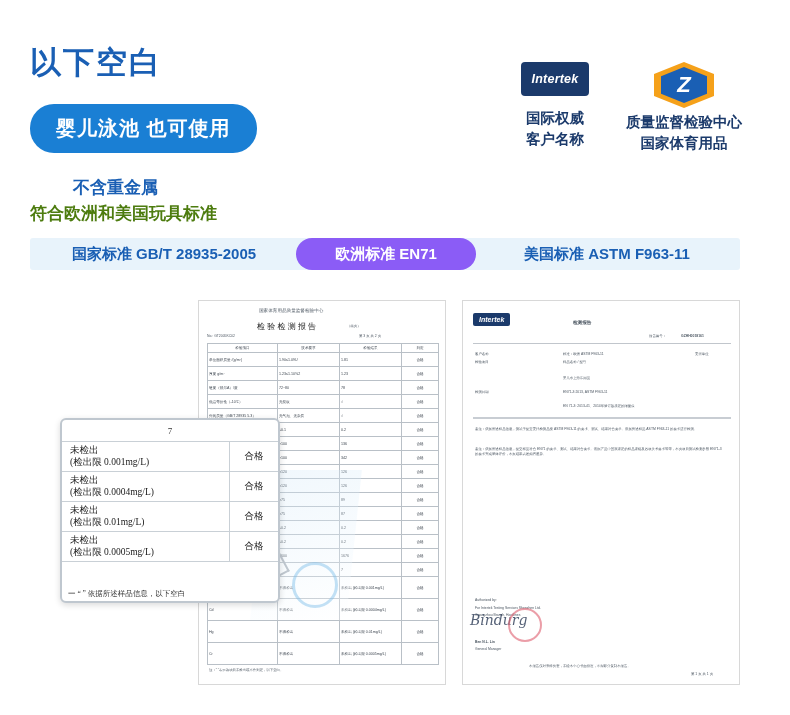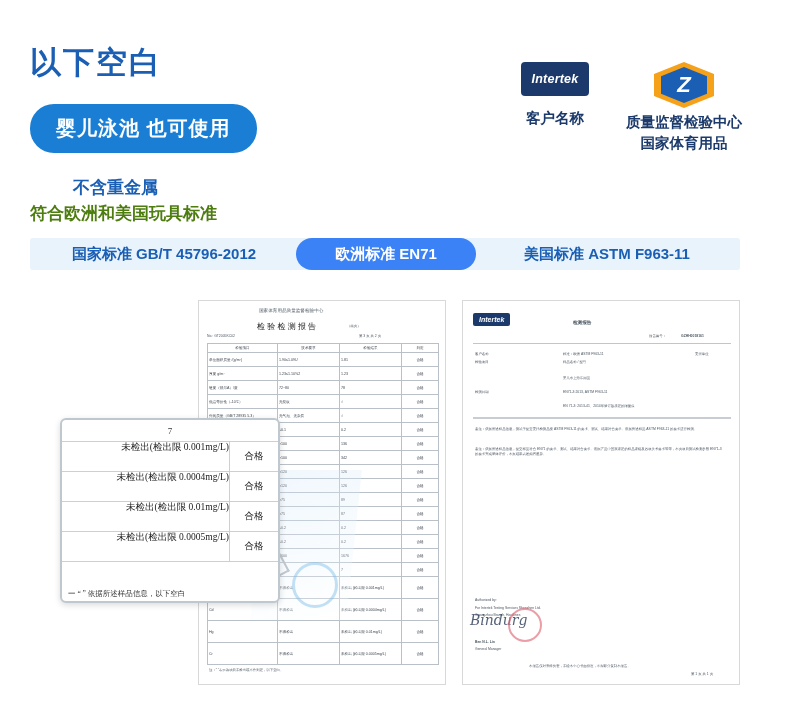--- a/index.html
+++ b/index.html
@@ -75,21 +75,21 @@
     justify-content: center;
     font-size: 15px;
     font-weight: bold;
     color: #1a5fb4;
     white-space: nowrap;
     padding: 0 12px;
   }
   .std-item.first { flex: 0 0 268px; }
   .std-item.middle {
     flex: 0 0 180px;
-    background: #3b82f6;
+    background: #8b5cf6;
     color: #ffffff;
     border-radius: 16px;
     margin: 0 -2px;
   }
   .std-item.last { flex: 1; }
 
   
   .logos-area {
     position: absolute;
     left: 500px;
@@ -271,22 +271,22 @@
   }
   .mag-row {
     display: flex;
     border-bottom: 1px solid #c9d0d6;
     height: 30px;
   }
   .mag-row:last-child { border-bottom: none; }
   .mag-cell-main {
     flex: 1;
     display: flex;
-    flex-direction: row;
-    justify-content: flex-end;
+    flex-direction: column;
+    justify-content: center;
     padding-left: 8px;
     font-size: 9.5px;
     color: #1a1a1a;
     border-right: 1px solid #c9d0d6;
     line-height: 1.25;
     font-family: "Liberation Serif", serif;
   }
   .mag-cell-res {
     width: 48px;
     display: flex;
@@ -322,35 +322,36 @@
 <div class="page-title">以下空白</div>
 
 <div class="pill-badge">婴儿泳池 也可使用</div>
 
 <div class="claim-1">不含重金属</div>
 <div class="claim-2">符合欧洲和美国玩具标准</div>
 
 <div class="logos-area">
   <div class="logo-col left">
     <div class="intertek-box">Intertek</div>
+    <div>国际权威</div>
     <div>客户名称</div>
   </div>
   <div class="logo-col right">
     <div class="china-logo">
       <div class="hex"></div>
       <div class="hex-in"></div>
       <div class="zed">Z</div>
     </div>
     <div>质量监督检验中心</div>
     <div>国家体育用品</div>
   </div>
 </div>
 
 <div class="standards-bar">
-  <div class="std-item first">国家标准 GB/T 45796-2012</div>
+  <div class="std-item first">国家标准 GB/T 28935-2005</div>
   <div class="std-item middle">欧洲标准 EN71</div>
   <div class="std-item last">美国标准 ASTM F963-11</div>
 </div>
 
 <div class="doc doc-left">
   <div class="tiny c" style="left:60px; top:8px;">国家体育用品质量监督检验中心</div>
   <div class="doc-title" style="left:58px; top:20px;">检 验 检 测 报 告</div>
   <div class="tiny" style="left:148px; top:24px;">（续页）</div>
   <div class="tiny" style="left:8px; top:34px;">No.: GT2005KC02</div>
   <div class="tiny" style="left:160px; top:34px;">第 3 页 共 2 页</div>

